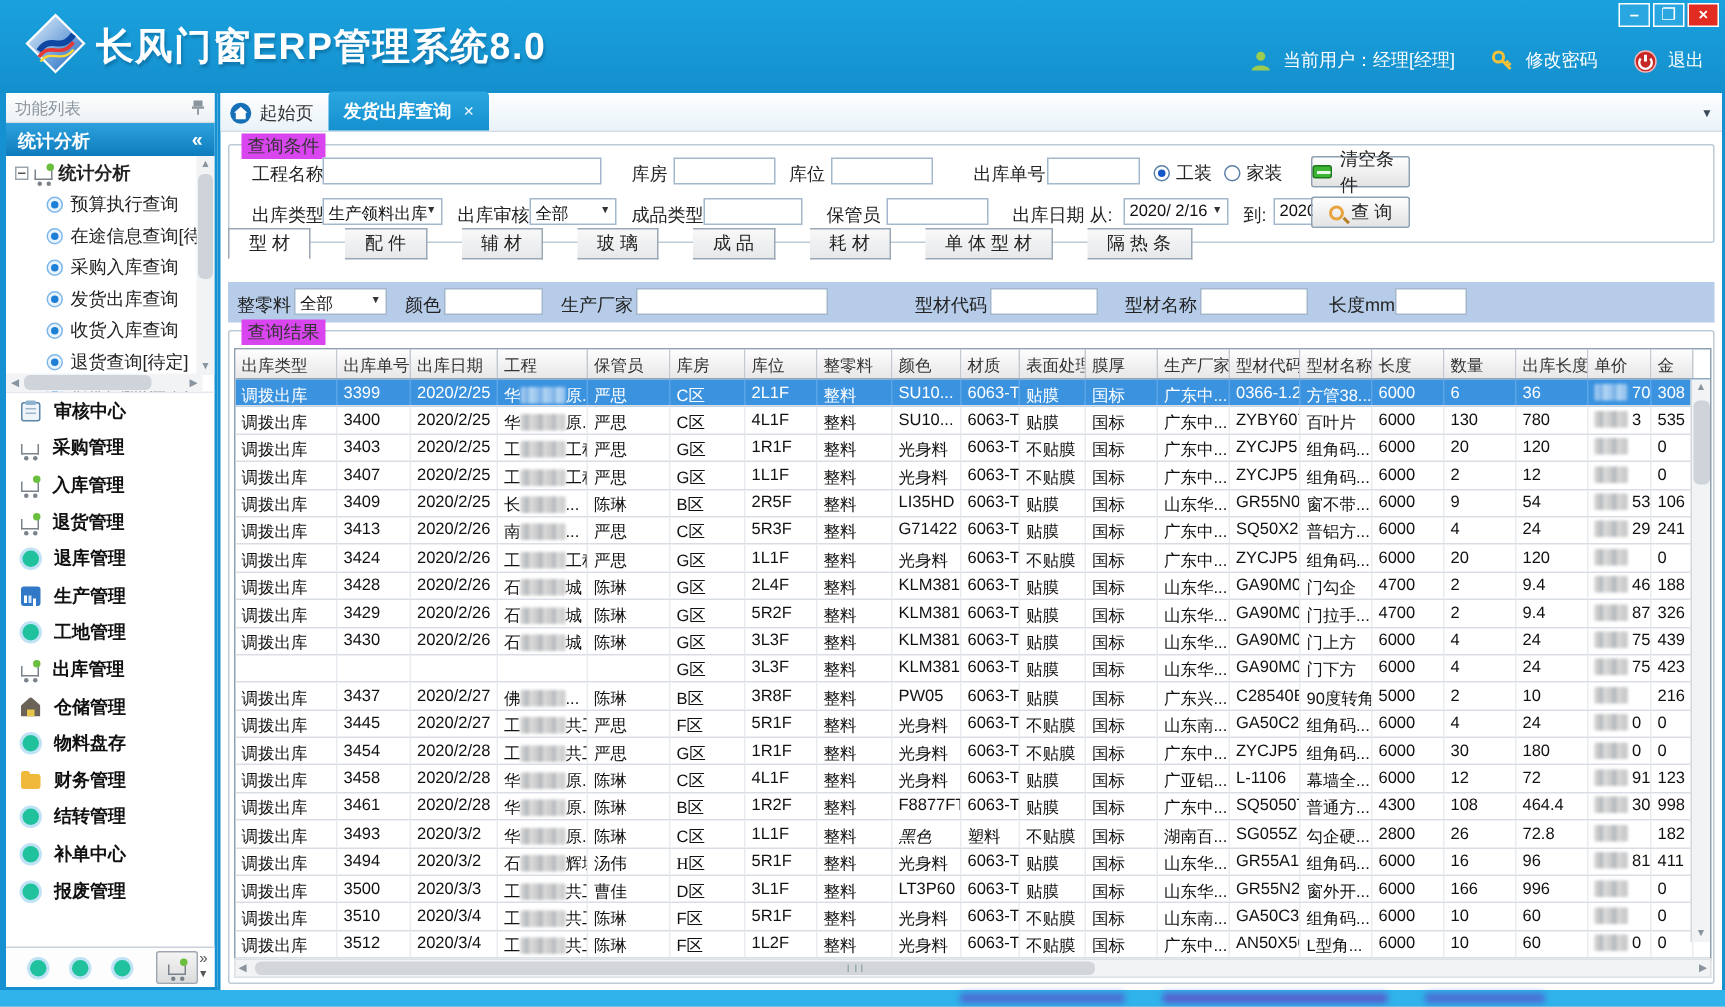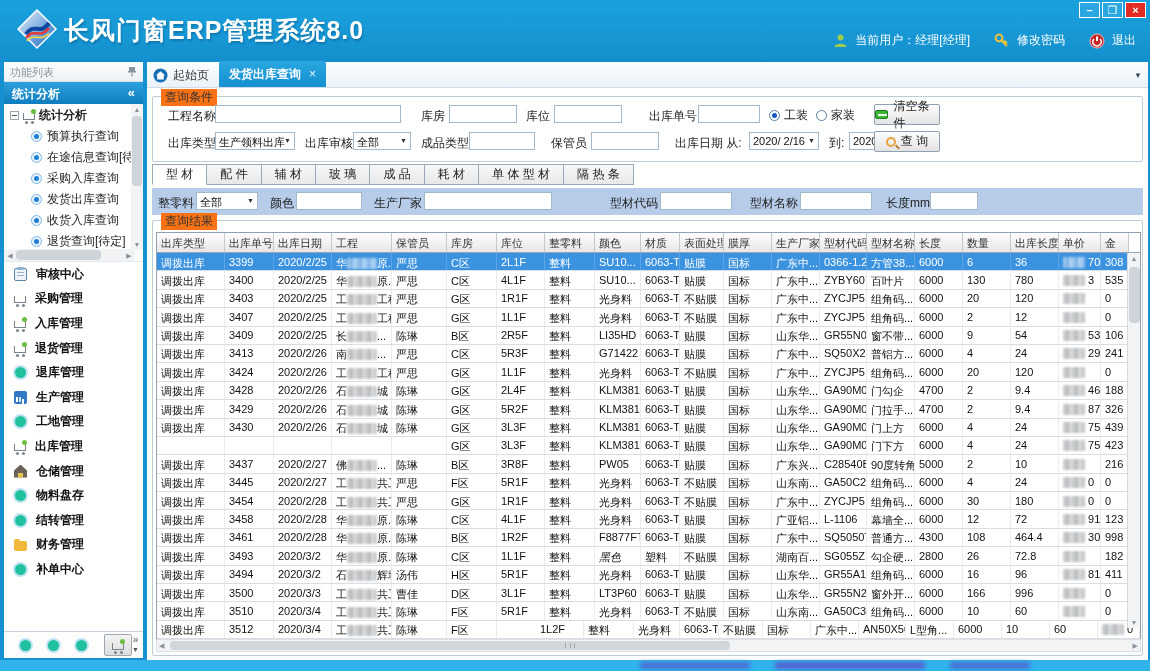--- a/index.html
+++ b/index.html
@@ -85,42 +85,42 @@
   #tabstrip { height:26px; background:linear-gradient(#fdfefe,#eaf3f9); border-bottom:1px solid #cfdde8;
     display:flex; align-items:flex-end; position:relative; }
   #tab-home { height:24px; display:flex; align-items:center; gap:5px; padding:0 10px 0 6px;
     color:#333; cursor:pointer; }
   #tab-active { height:26px; background:linear-gradient(#2aa6e0,#1590d0); color:#fff; font-weight:bold;
     display:flex; align-items:center; gap:8px; padding:0 10px; border-radius:3px 3px 0 0; cursor:pointer; }
   #tab-active .x { font-weight:normal; font-size:12px; opacity:.9; cursor:pointer; }
   #tablist-arrow { position:absolute; right:6px; top:9px; color:#3a4a58; font-size:8px; cursor:pointer; }
 
   .gbox { position:absolute; border:1px solid #bccbd8; border-radius:2px; }
-  .gbox>.glabel { position:absolute; top:-8px; left:8px; background:#f97316; padding:0 4px; color:#333; }
+  .gbox>.glabel { position:absolute; top:-8px; left:8px; background:#d946ef; padding:0 4px; color:#333; }
   #q-box { left:5px; top:34px; width:991px; height:66px; }
   #r-box { left:5px; top:158px; width:991px; height:436px; }
 
   .f-label { position:absolute; color:#222; white-space:nowrap; }
   .f-input { position:absolute; height:18px; border:1px solid #a3b8cc; background:#fff; }
   .f-select { position:absolute; height:18px; border:1px solid #a3b8cc; background:#fff;
     font-size:11px; color:#111; padding:2px 2px 0 3px; white-space:nowrap; cursor:pointer; }
   .f-select .da { float:right; font-size:7px; color:#333; margin:2px 1px 0 2px; }
   .radio { position:absolute; display:flex; align-items:center; gap:4px; color:#222; cursor:pointer; }
   .rdot { width:11px; height:11px; border-radius:50%; border:1px solid #5a7fa6; background:#fff; position:relative; }
   .rdot.on::after { content:""; position:absolute; left:2px; top:2px; width:5px; height:5px; border-radius:50%; background:#1456c8; }
   .btn { position:absolute; height:21px; background:linear-gradient(#fefefe,#e3e3e3);
     border:1px solid #8fa0b0; border-radius:2px; display:flex; align-items:center; justify-content:center;
     gap:5px; color:#222; cursor:pointer; }
   .clear-glyph { width:14px; height:9px; background:#3db535; border-radius:2px; border:1px solid #1c7a1c; position:relative; }
   .clear-glyph::after { content:""; position:absolute; left:2px; top:3px; width:9px; height:2px; background:#e9f9e9; }
   .mag { width:10px; height:10px; border:2px solid #e8a33d; border-radius:50%; position:relative; }
   .mag::after { content:""; position:absolute; left:7px; top:7px; width:5px; height:2px;
     background:#b5802a; transform:rotate(45deg); }
 
-  #mat-tabs { position:absolute; left:5px; top:102px; height:21px; display:flex; }
+  #mat-tabs { position:absolute; left:5px; top:90px; height:21px; display:flex;gap:23px; }
   .mtab { height:21px; padding:0 13px; border:1px solid #9aa8b5; border-left:none;
     background:linear-gradient(#f8f8f8,#e6e8ea); color:#222; line-height:19px; cursor:pointer; white-space:nowrap; }
   .mtab:first-child { border-left:1px solid #9aa8b5; }
   .mtab.active { background:#fff; border-bottom:1px solid #fff; font-weight:normal; }
   #filter-bar { position:absolute; left:5px; top:126px; width:991px; height:27px; background:#b6cce9; }
 
   
   #grid { position:absolute; left:3px; top:11px; width:985px; height:409px; border:1px solid #8fa0b0;
     background:#fff; overflow:hidden; }
   #grid-header { display:flex; height:20px; border-bottom:1px solid #98a7b8; }
@@ -302,30 +302,34 @@
       </div>
       <div class="menu-item">
         <span class="mi icon-house"></span>
         <span>仓储管理</span>
       </div>
       <div class="menu-item">
         <span class="mi icon-circle"></span>
         <span>物料盘存</span>
       </div>
       <div class="menu-item">
+        <span class="mi icon-folder"></span>
+        <span>财务管理</span>
+      </div>
+      <div class="menu-item">
         <span class="mi icon-circle"></span>
         <span>结转管理</span>
       </div>
       <div class="menu-item">
-        <span class="mi icon-folder"></span>
-        <span>财务管理</span>
-      </div>
-      <div class="menu-item">
         <span class="mi icon-circle"></span>
         <span>补单中心</span>
+      </div>
+      <div class="menu-item">
+        <span class="mi icon-circle"></span>
+        <span>报废管理</span>
       </div>
     </div>
   <div id="side-toolbar">
     <span class="tb-dot"></span>
     <span class="tb-dot"></span>
     <span class="tb-dot"></span>
     <span id="tb-cart-btn">
       <span class="mi icon-cart green" style="width:12px;height:7px;"></span>
     </span>
     <span id="tb-more">
@@ -836,21 +840,21 @@
             <span class="gc" style="width: 48px;">72.8</span>
             <span class="gc" style="width: 42px;"><span class="blurp sm"></span></span>
             <span class="gc" style="width: 28px;">182</span>
           </div>
           <div class="grow">
             <span class="gc" style="width: 68px;">调拨出库</span>
             <span class="gc" style="width: 49px;">3494</span>
             <span class="gc" style="width: 58px;">2020/3/2</span>
             <span class="gc" style="width: 60px;">石<span class="blurp"></span>辉城</span>
             <span class="gc" style="width: 55px;">汤伟</span>
-            <span class="gc" style="width: 50px;">H区</span>
+            <span class="gc" style="width: 50px; font-family: Liberation Serif, serif;">H区</span>
             <span class="gc" style="width: 48px;">5R1F</span>
             <span class="gc" style="width: 50px;">整料</span>
             <span class="gc" style="width: 46px;">光身料</span>
             <span class="gc" style="width: 39px;">6063-T5</span>
             <span class="gc" style="width: 44px;">贴膜</span>
             <span class="gc" style="width: 48px;">国标</span>
             <span class="gc" style="width: 48px;">山东华...</span>
             <span class="gc" style="width: 47px;">GR55A11</span>
             <span class="gc" style="width: 48px;">组角码...</span>
             <span class="gc" style="width: 48px;">6000</span>
@@ -903,21 +907,21 @@
             <span class="gc" style="width: 42px;"><span class="blurp sm"></span></span>
             <span class="gc" style="width: 28px;">0</span>
           </div>
           <div class="grow">
             <span class="gc" style="width: 68px;">调拨出库</span>
             <span class="gc" style="width: 49px;">3512</span>
             <span class="gc" style="width: 58px;">2020/3/4</span>
             <span class="gc" style="width: 60px;">工<span class="blurp"></span>共工程</span>
             <span class="gc" style="width: 55px;">陈琳</span>
             <span class="gc" style="width: 50px;">F区</span>
-            <span class="gc" style="width: 48px; margin-left: 39px;">1L2F</span>
+            <span class="gc" style="width: 48px;">1L2F</span>
             <span class="gc" style="width: 50px;">整料</span>
             <span class="gc" style="width: 46px;">光身料</span>
             <span class="gc" style="width: 39px;">6063-T5</span>
             <span class="gc" style="width: 44px;">不贴膜</span>
             <span class="gc" style="width: 48px;">国标</span>
             <span class="gc" style="width: 48px;">广东中...</span>
             <span class="gc" style="width: 47px;">AN50X50X2</span>
             <span class="gc" style="width: 48px;">L型角...</span>
             <span class="gc" style="width: 48px;">6000</span>
             <span class="gc" style="width: 48px;">10</span>

